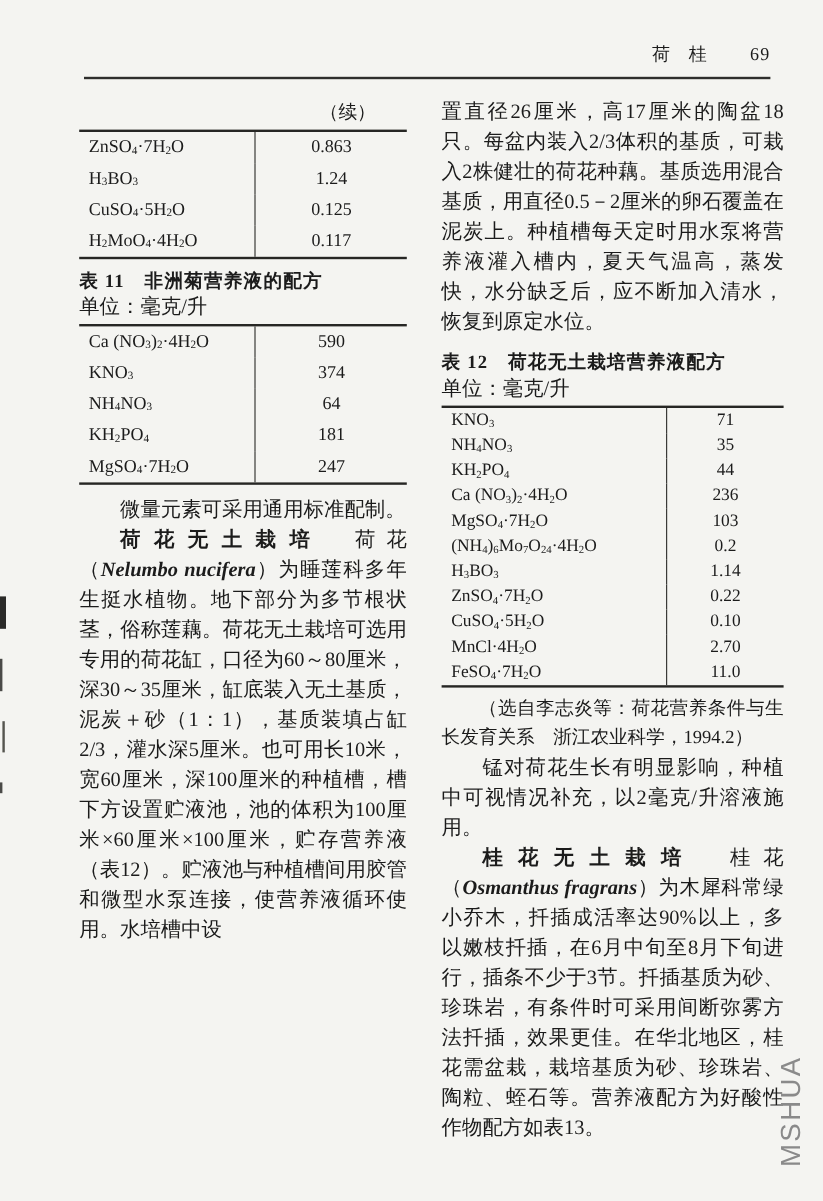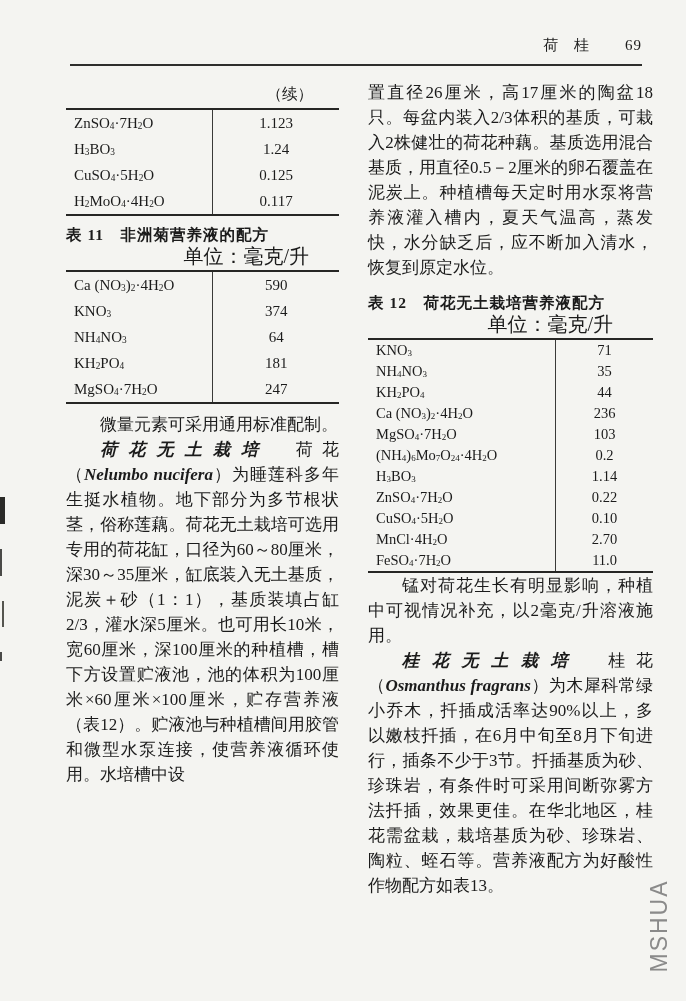--- a/index.html
+++ b/index.html
@@ -23,28 +23,28 @@
   .dtable{border-top:2px solid #262624;border-bottom:2px solid #262624;margin:0;}
   .trow{display:flex;align-items:center;font-size:15px;line-height:1;}
   .t-left .trow{height:26px;}
   .t12 .trow{height:21px;font-size:14.5px;}
   .tname{flex:0 0 54%;border-right:1px solid #3a3a38;padding-left:8px;box-sizing:border-box;height:100%;display:flex;align-items:center;}
   .t12 .tname{flex-basis:66%;}
   .tval{flex:1;text-align:center;}
   sub{font-size:0.62em;line-height:0;position:relative;top:0.28em;vertical-align:baseline;}
 
   .tcaption{font-weight:bold;text-align:left;font-size:15.5px;line-height:22px;margin-top:8px;letter-spacing:1px;}
-  .tunit{text-align:right;font-size:20px;line-height:20px;padding-right:30px;}
+  .tunit{text-align:left;font-size:17px;line-height:20px;padding-right:30px;}
   .t12-unit{padding-right:40px;}
   .mt4{margin-top:4px;} .mt8{margin-top:8px;} .mt12{margin-top:12px;}
 
   p{margin:0;}
   .para{text-indent:2em;}
   .citation{text-indent:2em;font-size:15.5px;line-height:24px;margin-top:6px;}
-  .sec-heading{font-weight:bold;letter-spacing:2px;font-style:italic;}
+  .sec-heading{font-weight:bold;letter-spacing:2px;}
   .latin{font-style:italic;letter-spacing:0;font-weight:bold;}
 
   .watermark{
     position:absolute;left:604px;top:913px;width:110px;height:26px;
     transform:rotate(-90deg);transform-origin:center;
     font-family:"Liberation Sans","DejaVu Sans",sans-serif;
     font-size:23px;letter-spacing:2px;color:#8a8a8a;text-align:center;
   }
   .edge-mark{position:absolute;left:0;background:#2a2a28;}
   .em1{top:497px;width:5px;height:27px;}
@@ -60,21 +60,21 @@
 </div>
 <div class="header-rule"></div>
 
 <div class="col col-left">
 
   <div class="cont-marker">（续）</div>
 
   <div class="dtable t-left">
     <div class="trow">
       <span class="tname">ZnSO<sub>4</sub>·7H<sub>2</sub>O</span>
-      <span class="tval">1.123</span>
+      <span class="tval">0.863</span>
     </div>
     <div class="trow">
       <span class="tname">H<sub>3</sub>BO<sub>3</sub></span>
       <span class="tval">1.24</span>
     </div>
     <div class="trow">
       <span class="tname">CuSO<sub>4</sub>·5H<sub>2</sub>O</span>
       <span class="tval">0.125</span>
     </div>
     <div class="trow">
@@ -160,20 +160,21 @@
     <div class="trow">
       <span class="tname">MnCl·4H<sub>2</sub>O</span>
       <span class="tval">2.70</span>
     </div>
     <div class="trow">
       <span class="tname">FeSO<sub>4</sub>·7H<sub>2</sub>O</span>
       <span class="tval">11.0</span>
     </div>
   </div>
 
+  <p class="citation">（选自李志炎等：荷花营养条件与生长发育关系　浙江农业科学，1994.2）</p>
   <p class="para">锰对荷花生长有明显影响，种植中可视情况补充，以2毫克/升溶液施用。</p>
   <p class="para"><span class="sec-heading">桂花无土栽培</span><span>　桂花（</span><span class="latin">Osmanthus fragrans</span><span>）为木犀科常绿小乔木，扦插成活率达90%以上，多以嫩枝扦插，在6月中旬至8月下旬进行，插条不少于3节。扦插基质为砂、珍珠岩，有条件时可采用间断弥雾方法扦插，效果更佳。在华北地区，桂花需盆栽，栽培基质为砂、珍珠岩、陶粒、蛭石等。营养液配方为好酸性作物配方如表13。</span></p>
 </div>
 
 <div class="watermark">MSHUA</div>
 <div class="edge-mark em1"></div>
 <div class="edge-mark em2"></div>
 <div class="edge-mark em3"></div>
 <div class="edge-mark em4"></div>
 

